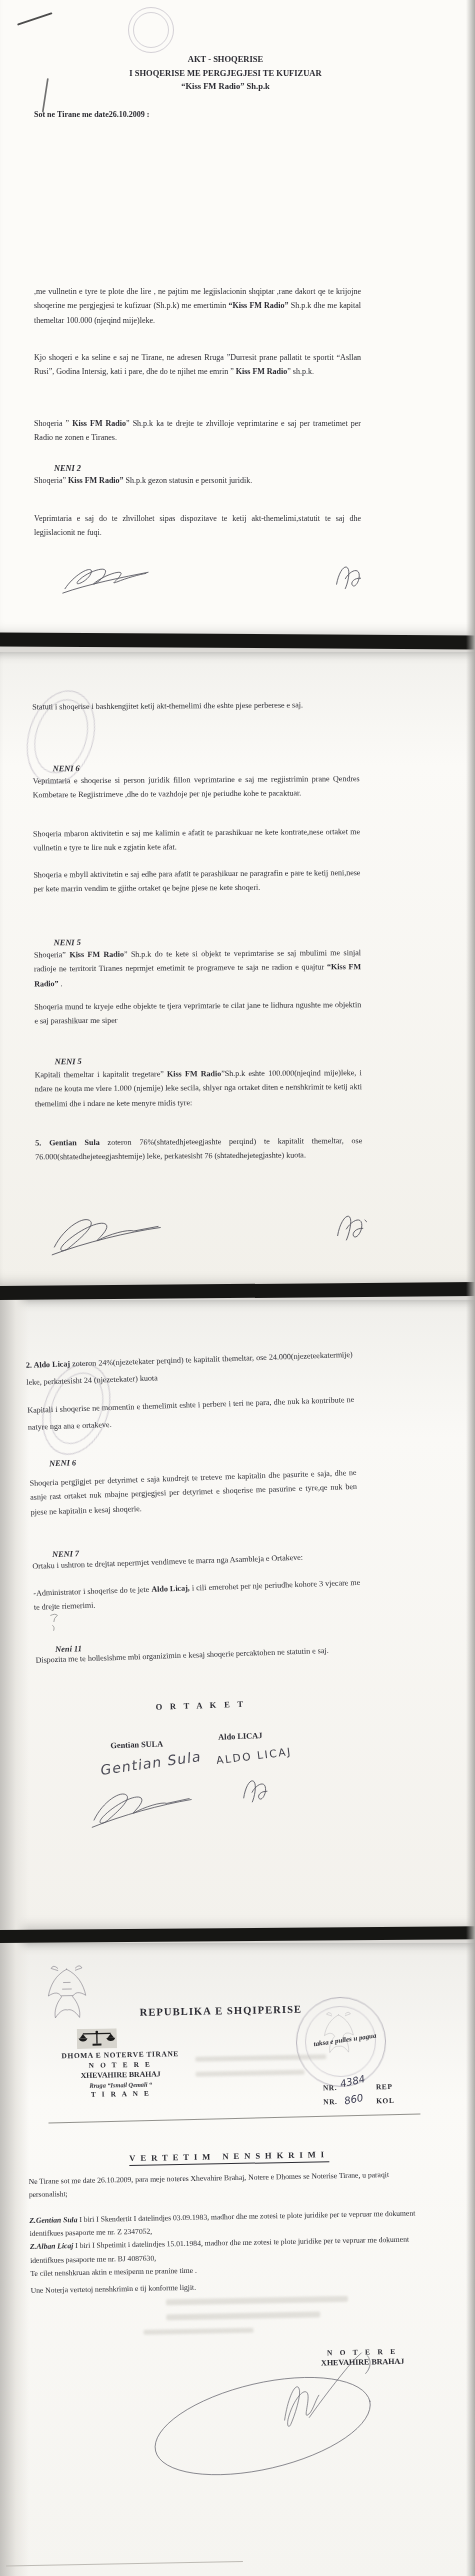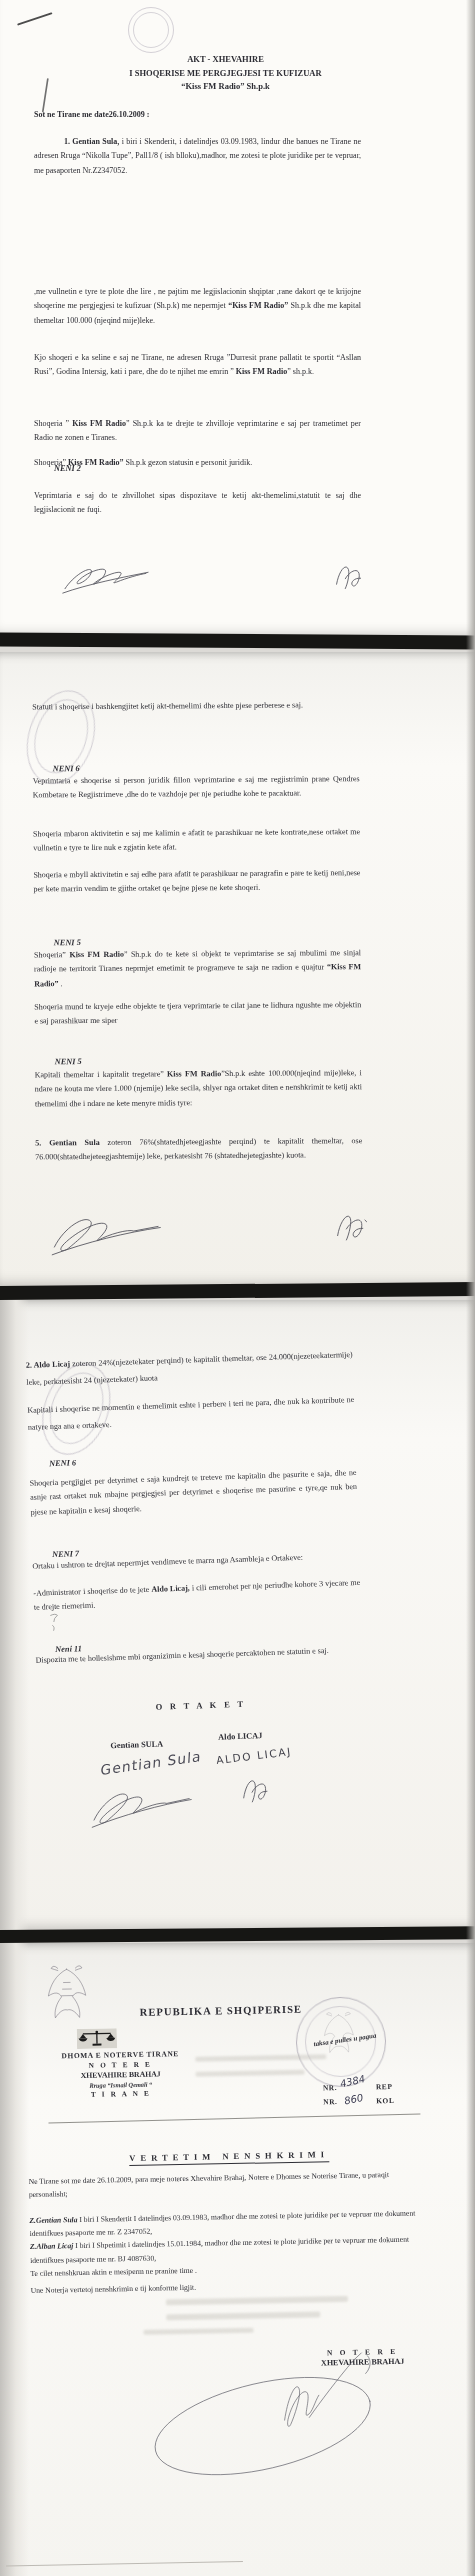--- a/index.html
+++ b/index.html
@@ -52,40 +52,39 @@
     <svg class="abs" style="left:15.4px;top:8.8px" width="44" height="22" viewBox="0 0 80 40">
       <line x1="6" y1="28" x2="66" y2="8" stroke="#4c4c4c" stroke-width="3.5" stroke-linecap="round"></line>
     </svg>
     <svg class="abs" style="left:39px;top:76px" width="15.4" height="40" viewBox="0 0 28 72">
       <line x1="16" y1="5" x2="7" y2="64" stroke="#707070" stroke-width="3" stroke-linecap="round"></line>
     </svg>
     <div class="ring" style="left:128px;top:6.6px;width:44px;height:44px">
         <div class="in"></div>
       </div>
 
-    <div class="ctr title" style="top:53px">AKT - XHEVAHIRE</div>
+    <div class="ctr title" style="top:53px">AKT - SHOQERISE</div>
     <div class="ctr title" style="top:80px">“Kiss FM Radio” Sh.p.k</div>
     <div class="ctr title" style="top:67px">I SHOQERISE  ME PERGJEGJESI TE KUFIZUAR</div>
 
     <p class="para" style="top:108px"><b>Sot ne Tirane me date26.10.2009 :</b></p>
 
-    <p class="para ind" style="top:135px"><b>1. Gentian Sula,</b><span> i biri i Skenderit, i datelindjes 03.09.1983, lindur dhe banues ne Tirane ne adresen Rruga “Nikolla Tupe”, Pall1/8 ( ish blloku),madhor, me zotesi te plote juridike per te vepruar, me pasaporten Nr.Z2347052.</span></p>
-
-
-    <p class="para" style="top:285px"><span>,me vullnetin e tyre te plote dhe lire , ne pajtim me legjislacionin shqiptar ,rane dakort qe te krijojne shoqerine me pergjegjesi te kufizuar (Sh.p.k) me nepermjet </span><b>“Kiss FM Radio”</b><span> Sh.p.k dhe me kapital themeltar 100.000 (njeqind mije)leke.</span></p>
+
+
+    <p class="para" style="top:285px"><span>,me vullnetin e tyre te plote dhe lire , ne pajtim me legjislacionin shqiptar ,rane dakort qe te krijojne shoqerine me pergjegjesi te kufizuar (Sh.p.k) me emertimin </span><b>“Kiss FM Radio”</b><span> Sh.p.k dhe me kapital themeltar 100.000 (njeqind mije)leke.</span></p>
 
     <p class="para" style="top:351px"><span>Kjo shoqeri e ka seline e saj ne Tirane, ne adresen Rruga ”Durresit prane pallatit te sportit “Asllan Rusi”, Godina Intersig, kati i pare, dhe do te njihet me emrin ” </span><b>Kiss FM Radio</b><span>” sh.p.k.</span></p>
 
     <p class="para" style="top:417px"><span>Shoqeria ” </span><b>Kiss FM Radio</b><span>” Sh.p.k ka te drejte te zhvilloje veprimtarine e saj per trametimet per Radio ne zonen e Tiranes.</span></p>
 
     <h3 class="h" style="top:460px">NENI 2</h3>
 
-    <p class="para" style="top:456px"><span>Shoqeria” </span><b>Kiss FM Radio”</b><span> Sh.p.k gezon statusin e personit juridik.</span></p>
-
-    <p class="para" style="top:489px">Veprimtaria e saj do te zhvillohet sipas dispozitave te ketij akt-themelimi,statutit te saj dhe legjislacionit ne fuqi.</p>
+    <p class="para" style="top:474px"><span>Shoqeria” </span><b>Kiss FM Radio”</b><span> Sh.p.k gezon statusin e personit juridik.</span></p>
+
+    <p class="para" style="top:512px">Veprimtaria e saj do te zhvillohet sipas dispozitave te ketij akt-themelimi,statutit te saj dhe legjislacionit ne fuqi.</p>
 
     <svg class="sig abs" style="left:59px;top:557px" width="94" height="41" viewBox="0 0 170 75">
       <path d="M10 58 C 28 30, 62 14, 58 28 C 54 44, 24 56, 34 44 C 48 28, 88 14, 84 28 C 80 44, 52 56, 66 46 C 84 32, 118 22, 112 32 C 106 44, 92 50, 104 46 C 124 38, 146 32, 158 30"></path>
       <path d="M6 66 C 50 50, 120 36, 162 28"></path>
     </svg>
     <svg class="sig abs" style="left:330px;top:560px" width="41" height="32" viewBox="0 0 75 58">
       <path d="M12 44 C 16 22, 26 8, 32 14 C 38 20, 32 44, 28 52"></path>
       <path d="M28 34 C 36 20, 50 14, 53 24 C 56 36, 46 52, 41 46 C 37 41, 44 32, 56 33"></path>
     </svg>
   </div>

